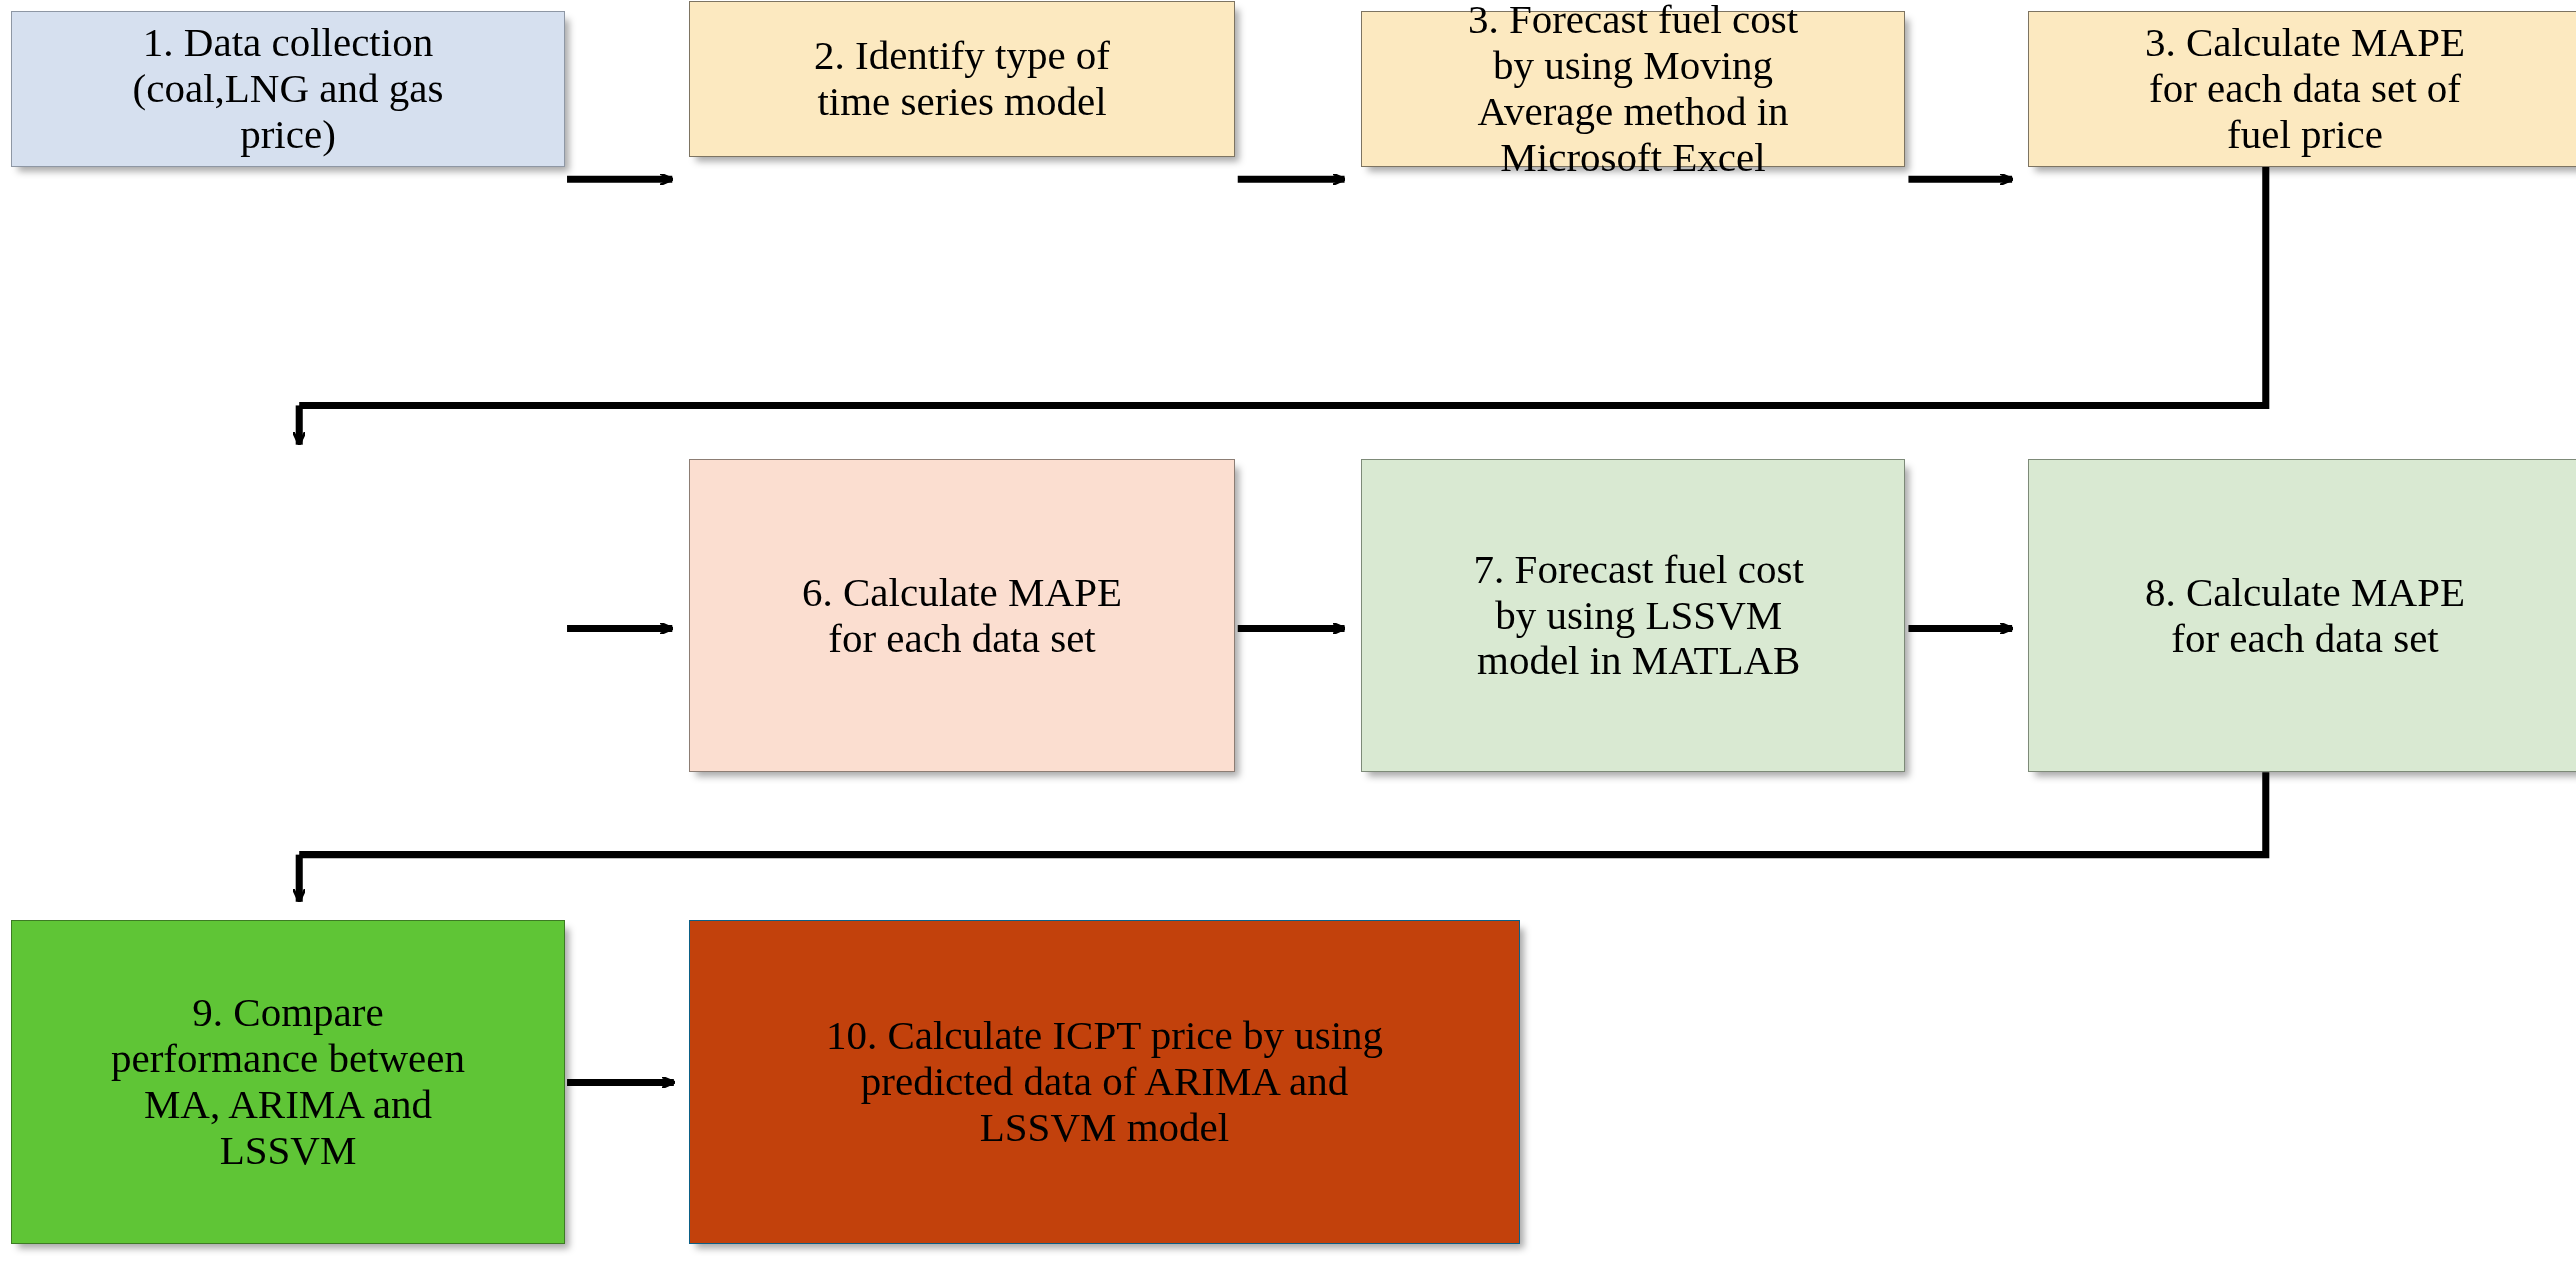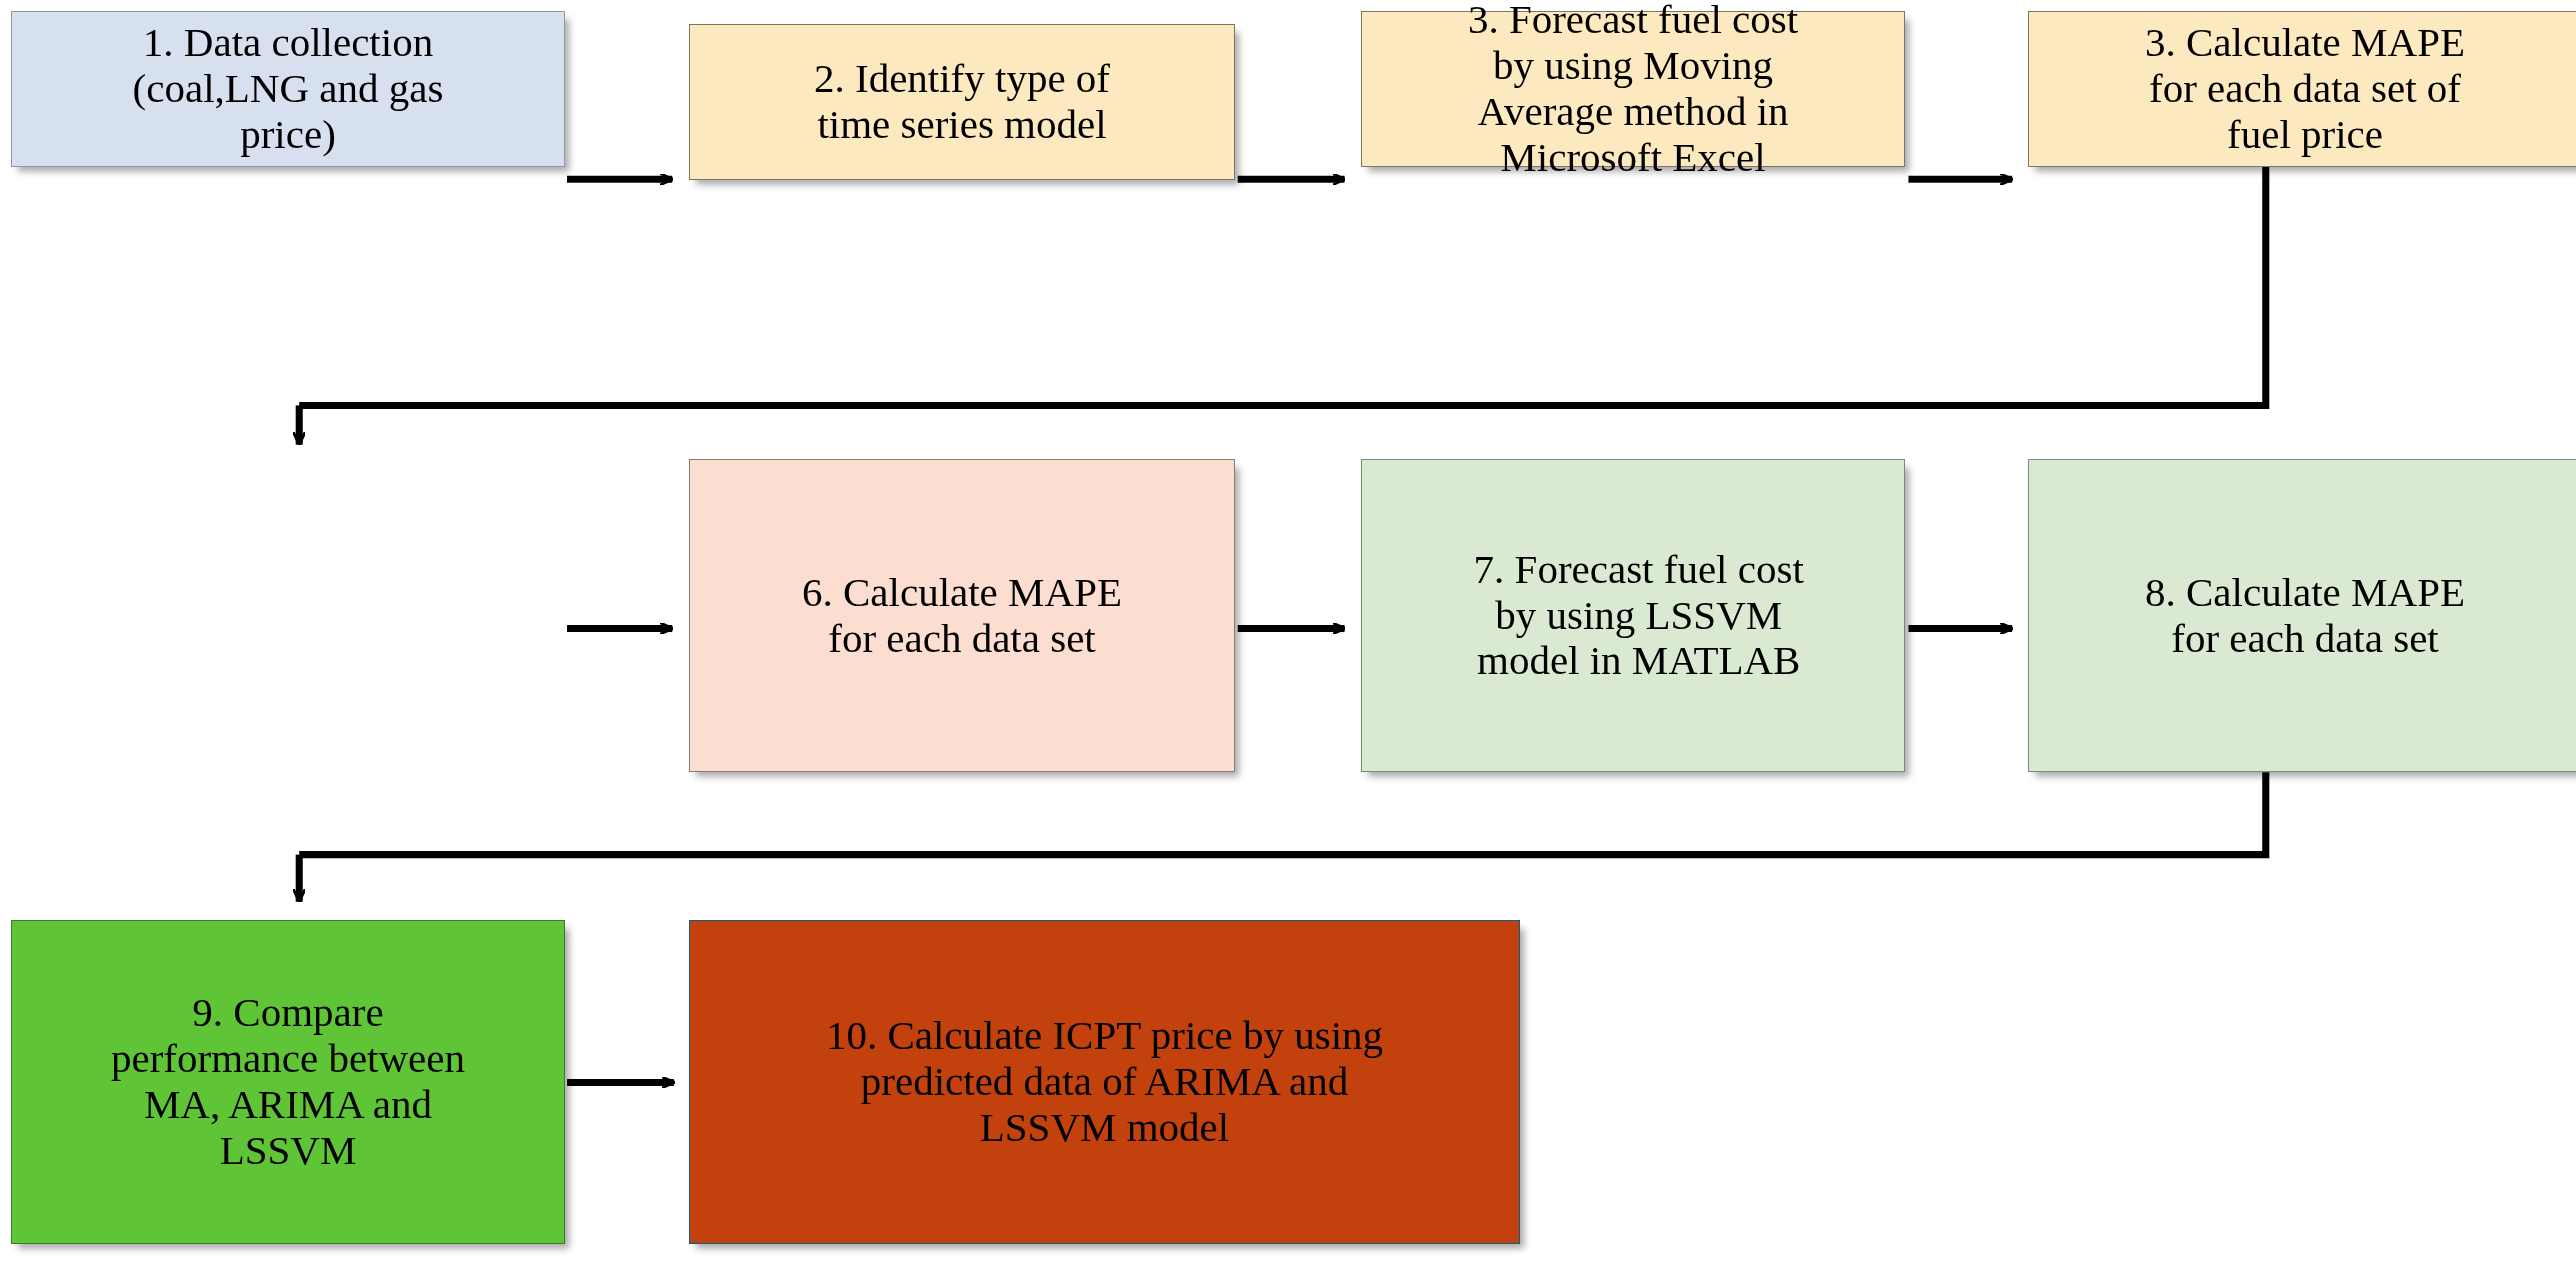--- a/index.html
+++ b/index.html
@@ -78,21 +78,21 @@
       <line x1="722" y1="1378" x2="858" y2="1378" stroke="#000" stroke-width="9" marker-end="url(#ah)"></line>
     </g>
   </svg>
 
   <div class="node f-blue-pale" style="left:11px;top:11px;width:554px;height:156px;font-size:41px;">
     <span class="txt">1. Data collection
 (coal,LNG and gas
 price)</span>
   </div>
 
-  <div class="node f-cream" style="left:689px;top:24px;width:546px;height:156px;font-size:41px;">
+  <div class="node f-cream" style="left:689px;top:1px;width:546px;height:156px;font-size:41px;">
     <span class="txt">2. Identify type of
 time series model</span>
   </div>
 
   <div class="node f-cream" style="left:1361px;top:11px;width:544px;height:156px;font-size:41px;justify-content:flex-end;">
     <span class="txt">3. Forecast fuel cost
 by using Moving
 Average method in
 Microsoft Excel</span>
   </div>

